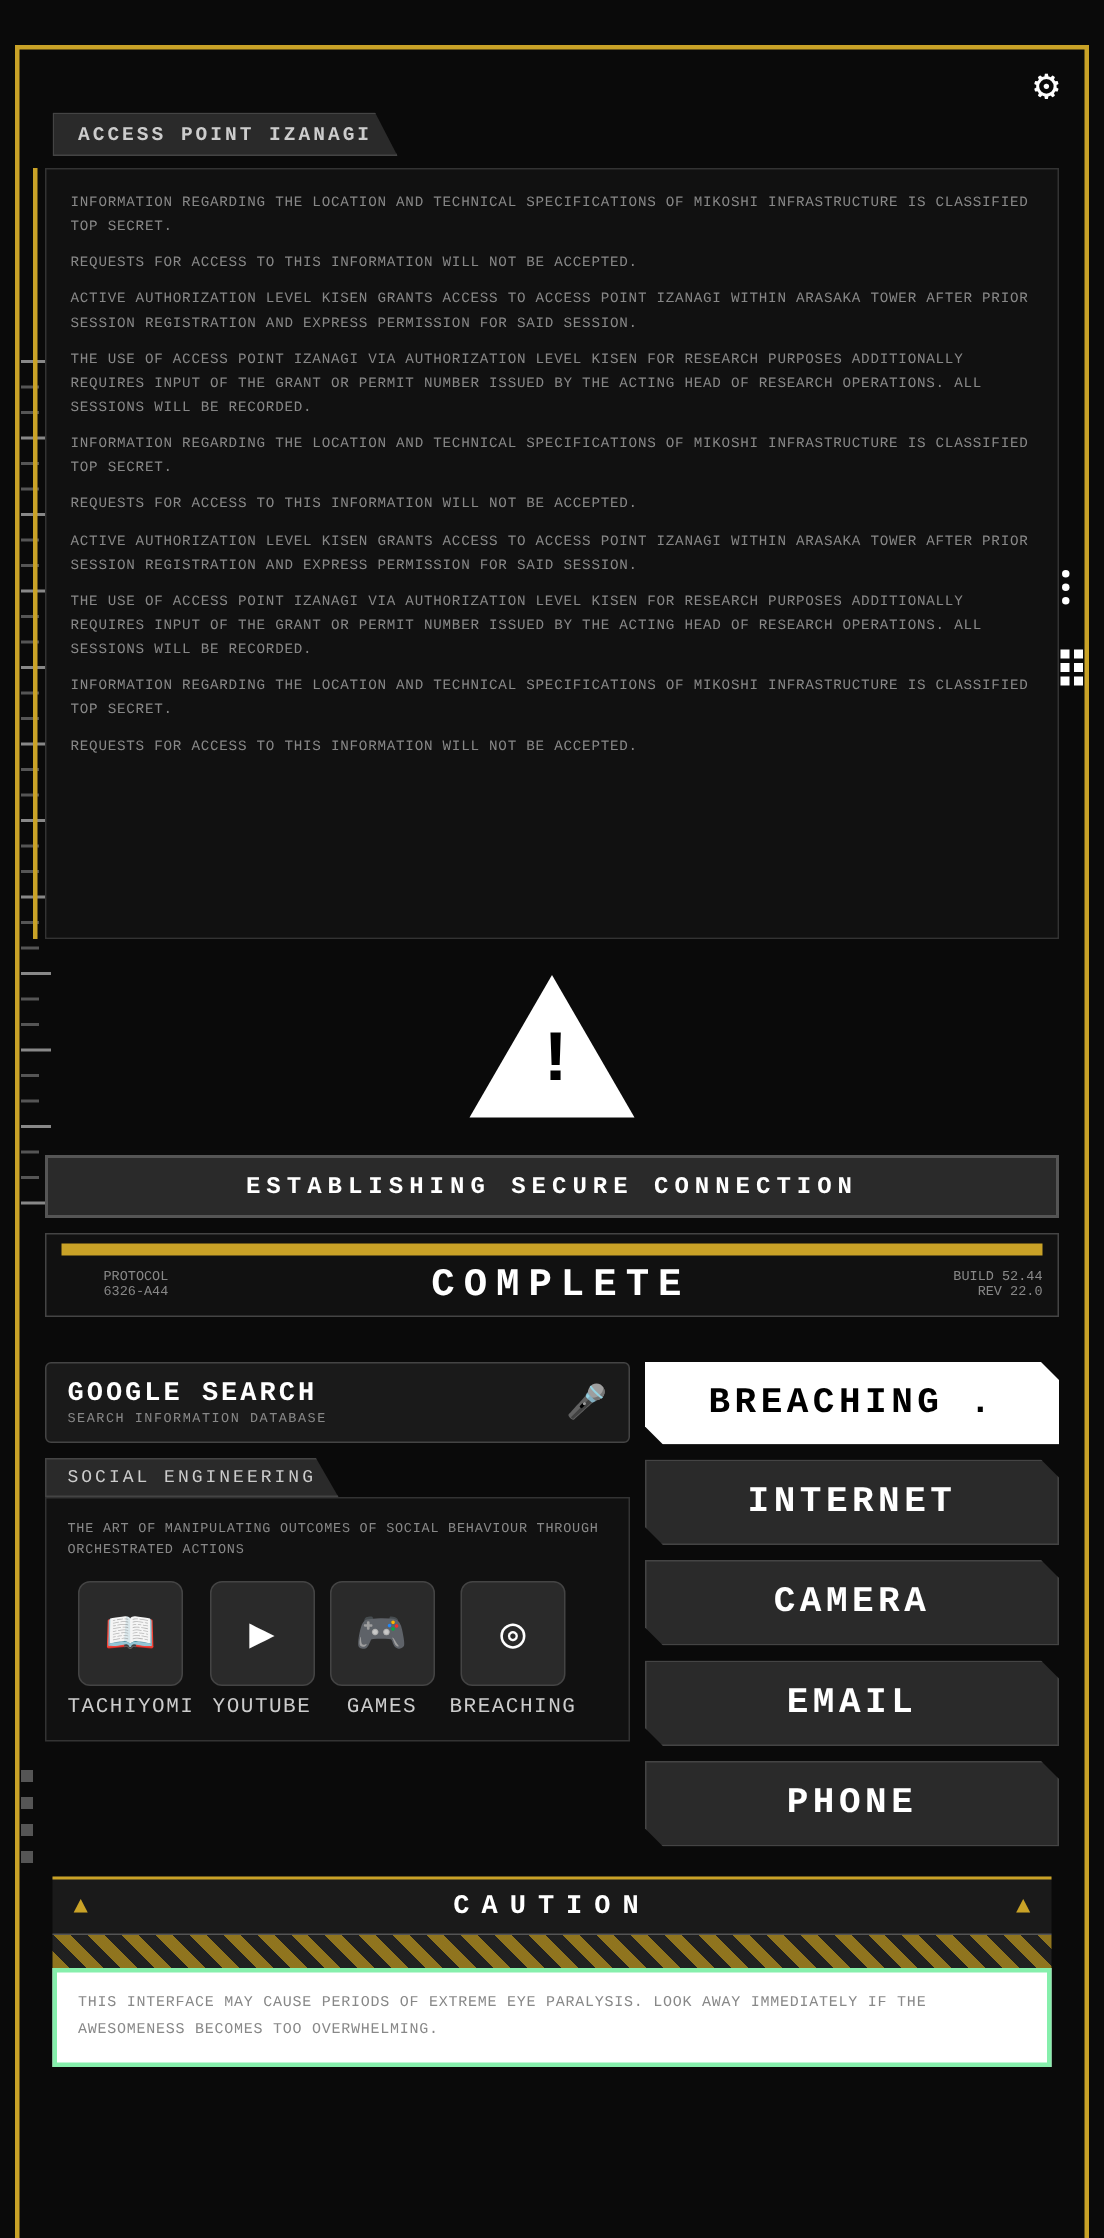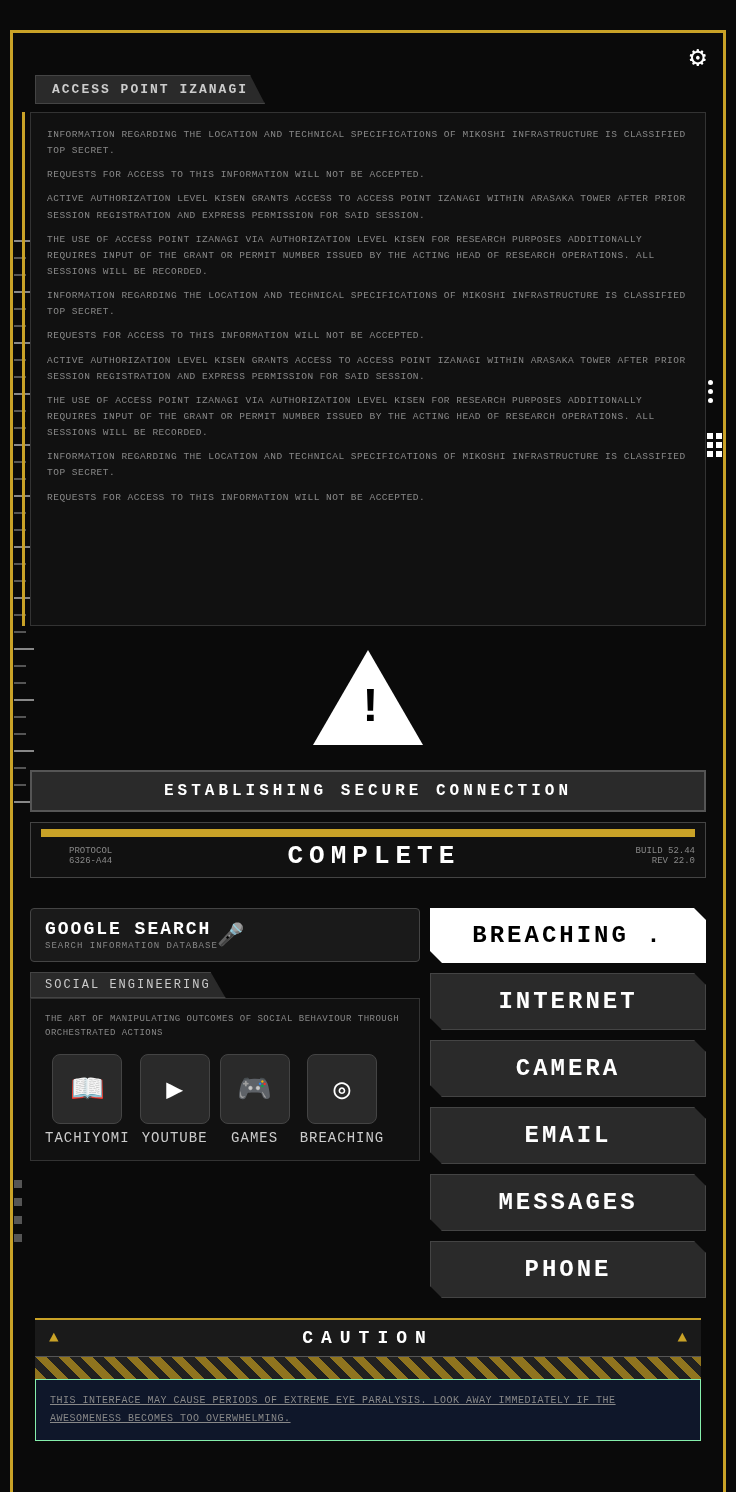--- a/index.html
+++ b/index.html
@@ -257,20 +257,21 @@
       flex: 0 0 390px;
     }
 
     
     .search-box {
       background: #1a1a1a;
       border: 1px solid #444;
       border-radius: 4px;
       padding: 10px 14px;
       display: flex;
+      justify-content: space-between;
       align-items: center;
       cursor: pointer;
     }
     .search-text-area { }
     .search-title { font-size: 18px; font-weight: bold; letter-spacing: 2px; }
     .search-subtitle { font-size: 9px; color: #888; letter-spacing: 1px; margin-top: 2px; }
     .mic-icon { font-size: 22px; color: #ccc; }
 
     
     .social-header {
@@ -400,29 +401,28 @@
         45deg,
         #c9a227,
         #c9a227 8px,
         #2a2a2a 8px,
         #2a2a2a 16px
       );
       opacity: 0.7;
     }
 
     .caution-text {
-      background: #0f172a;
+      background: #ffffff;
       padding: 12px 14px;
       font-size: 10px;
       color: #888;
       text-transform: uppercase;
       letter-spacing: 0.5px;
       line-height: 1.8;
-      border: 1px solid #86efac;
-      text-decoration: underline;
+      border: 3px solid #86efac;
     }
 
     
     .ticks-container {
       position: absolute;
       left: 14px;
       top: 220px;
       display: flex;
       flex-direction: column;
       gap: 15px;
@@ -581,21 +581,20 @@
             </div>
         </div>
 
       </div>
 
       <div class="right-col" id="action-buttons-container">
           <div class="action-btn btn-breaching">BREACHING .</div>
           <div class="action-btn btn-dark">INTERNET</div>
           <div class="action-btn btn-dark">CAMERA</div>
           <div class="action-btn btn-dark">EMAIL</div>
-          <div class="action-btn btn-dark">MESSAGES</div>
           <div class="action-btn btn-dark">PHONE</div>
         </div>
 
     </div>
 
     
     <div class="caution-section">
       <div class="caution-header">
         <div style="font-size:16px; color:#c9a227;">▲</div>
         <div class="caution-label">CAUTION</div>

